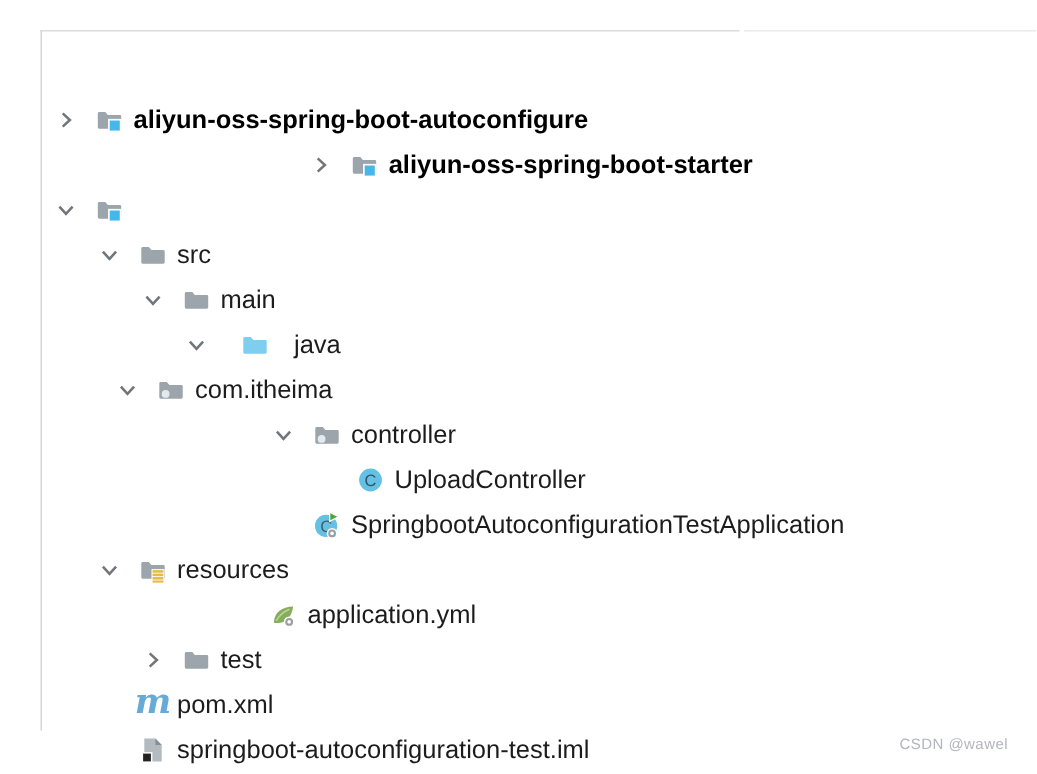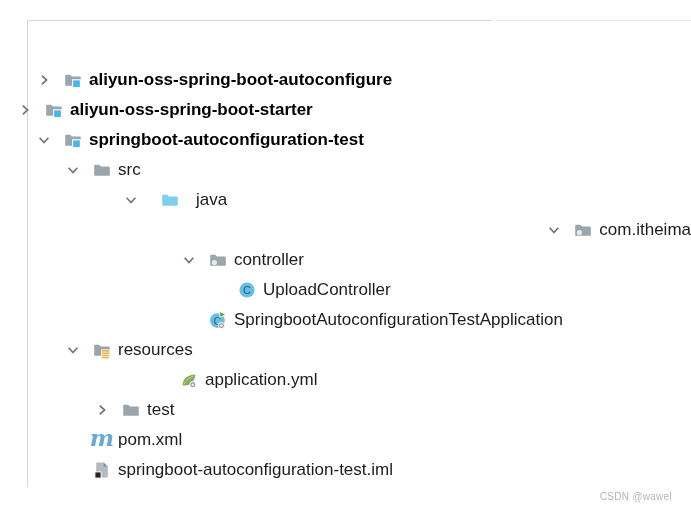--- a/index.html
+++ b/index.html
@@ -43,21 +43,21 @@
           </svg>
         </span>
         <span class="typeicon">
           <svg width="18" height="18" viewBox="0 0 18 18">
      <path d="M1.2 14.8 V4.6 q0-.9 .9-.9 h4.1 l1.7 1.9 h8 q.9 0 .9 .9 v7.4 q0 .9-.9 .9 h-13.8 q-.9 0-.9-.9 z" fill="#9ca4ac"></path>
      <rect x="8.6" y="8.8" width="7.8" height="7.8" fill="#45b7e8" stroke="#fff" stroke-width="1.1"></rect>
           </svg>
         </span>
         <span class="label">aliyun-oss-spring-boot-autoconfigure</span>
       </div>
-      <div class="row bold" style="padding-left: 16px;">
+      <div class="row bold" style="padding-left: 16px; justify-content: center;">
         <span class="chev">
           <svg width="18" height="18" viewBox="0 0 18 18">
             <polyline points="6.8,4.6 11.6,9 6.8,13.4" fill="none" stroke="#70767b" stroke-width="1.7"></polyline>
           </svg>
         </span>
         <span class="typeicon">
           <svg width="18" height="18" viewBox="0 0 18 18">
      <path d="M1.2 14.8 V4.6 q0-.9 .9-.9 h4.1 l1.7 1.9 h8 q.9 0 .9 .9 v7.4 q0 .9-.9 .9 h-13.8 q-.9 0-.9-.9 z" fill="#9ca4ac"></path>
      <rect x="8.6" y="8.8" width="7.8" height="7.8" fill="#45b7e8" stroke="#fff" stroke-width="1.1"></rect>
           </svg>
@@ -69,49 +69,61 @@
           <svg width="18" height="18" viewBox="0 0 18 18">
             <polyline points="4.6,6.8 9,11.6 13.4,6.8" fill="none" stroke="#70767b" stroke-width="1.7"></polyline>
           </svg>
         </span>
         <span class="typeicon">
           <svg width="18" height="18" viewBox="0 0 18 18">
      <path d="M1.2 14.8 V4.6 q0-.9 .9-.9 h4.1 l1.7 1.9 h8 q.9 0 .9 .9 v7.4 q0 .9-.9 .9 h-13.8 q-.9 0-.9-.9 z" fill="#9ca4ac"></path>
      <rect x="8.6" y="8.8" width="7.8" height="7.8" fill="#45b7e8" stroke="#fff" stroke-width="1.1"></rect>
           </svg>
         </span>
-        <span class="label">springboot-autoconfiguration-test</span>
       </div>
       <div class="row" style="padding-left: 64px; align-items: center;">
         <span class="chev">
           <svg width="18" height="18" viewBox="0 0 18 18">
             <polyline points="4.6,6.8 9,11.6 13.4,6.8" fill="none" stroke="#70767b" stroke-width="1.7"></polyline>
           </svg>
         </span>
         <span class="typeicon">
           <svg width="18" height="18" viewBox="0 0 18 18">
      <path d="M1.2 14.8 V4.6 q0-.9 .9-.9 h4.1 l1.7 1.9 h8 q.9 0 .9 .9 v7.4 q0 .9-.9 .9 h-13.8 q-.9 0-.9-.9 z" fill="#9ca4ac"></path>
      </svg>
         </span>
         <span class="label">src</span>
       </div>
+      <div class="row" style="padding-left: 93px;">
+        <span class="chev">
+          <svg width="18" height="18" viewBox="0 0 18 18">
+            <polyline points="4.6,6.8 9,11.6 13.4,6.8" fill="none" stroke="#70767b" stroke-width="1.7"></polyline>
+          </svg>
+        </span>
+        <span class="typeicon">
+          <svg width="18" height="18" viewBox="0 0 18 18">
+     <path d="M1.2 14.8 V4.6 q0-.9 .9-.9 h4.1 l1.7 1.9 h8 q.9 0 .9 .9 v7.4 q0 .9-.9 .9 h-13.8 q-.9 0-.9-.9 z" fill="#9ca4ac"></path>
+     </svg>
+        </span>
+        <span class="label">main</span>
+      </div>
       <div class="row" style="padding-left: 122px; gap: 10px;">
         <span class="chev">
           <svg width="18" height="18" viewBox="0 0 18 18">
             <polyline points="4.6,6.8 9,11.6 13.4,6.8" fill="none" stroke="#70767b" stroke-width="1.7"></polyline>
           </svg>
         </span>
         <span class="typeicon">
           <svg width="18" height="18" viewBox="0 0 18 18">
      <path d="M1.2 14.8 V4.6 q0-.9 .9-.9 h4.1 l1.7 1.9 h8 q.9 0 .9 .9 v7.4 q0 .9-.9 .9 h-13.8 q-.9 0-.9-.9 z" fill="#7ecfef"></path>
      </svg>
         </span>
         <span class="label">java</span>
       </div>
-      <div class="row" style="padding-left: 76px; justify-content: flex-end;">
+      <div class="row" style="padding-left: 76px;">
         <span class="chev">
           <svg width="18" height="18" viewBox="0 0 18 18">
             <polyline points="4.6,6.8 9,11.6 13.4,6.8" fill="none" stroke="#70767b" stroke-width="1.7"></polyline>
           </svg>
         </span>
         <span class="typeicon">
           <svg width="18" height="18" viewBox="0 0 18 18">
      <path d="M1.2 14.8 V4.6 q0-.9 .9-.9 h4.1 l1.7 1.9 h8 q.9 0 .9 .9 v7.4 q0 .9-.9 .9 h-13.8 q-.9 0-.9-.9 z" fill="#9ca4ac"></path>
      <circle cx="5.4" cy="11.6" r="2.6" fill="#e3eaef"></circle>
           </svg>

